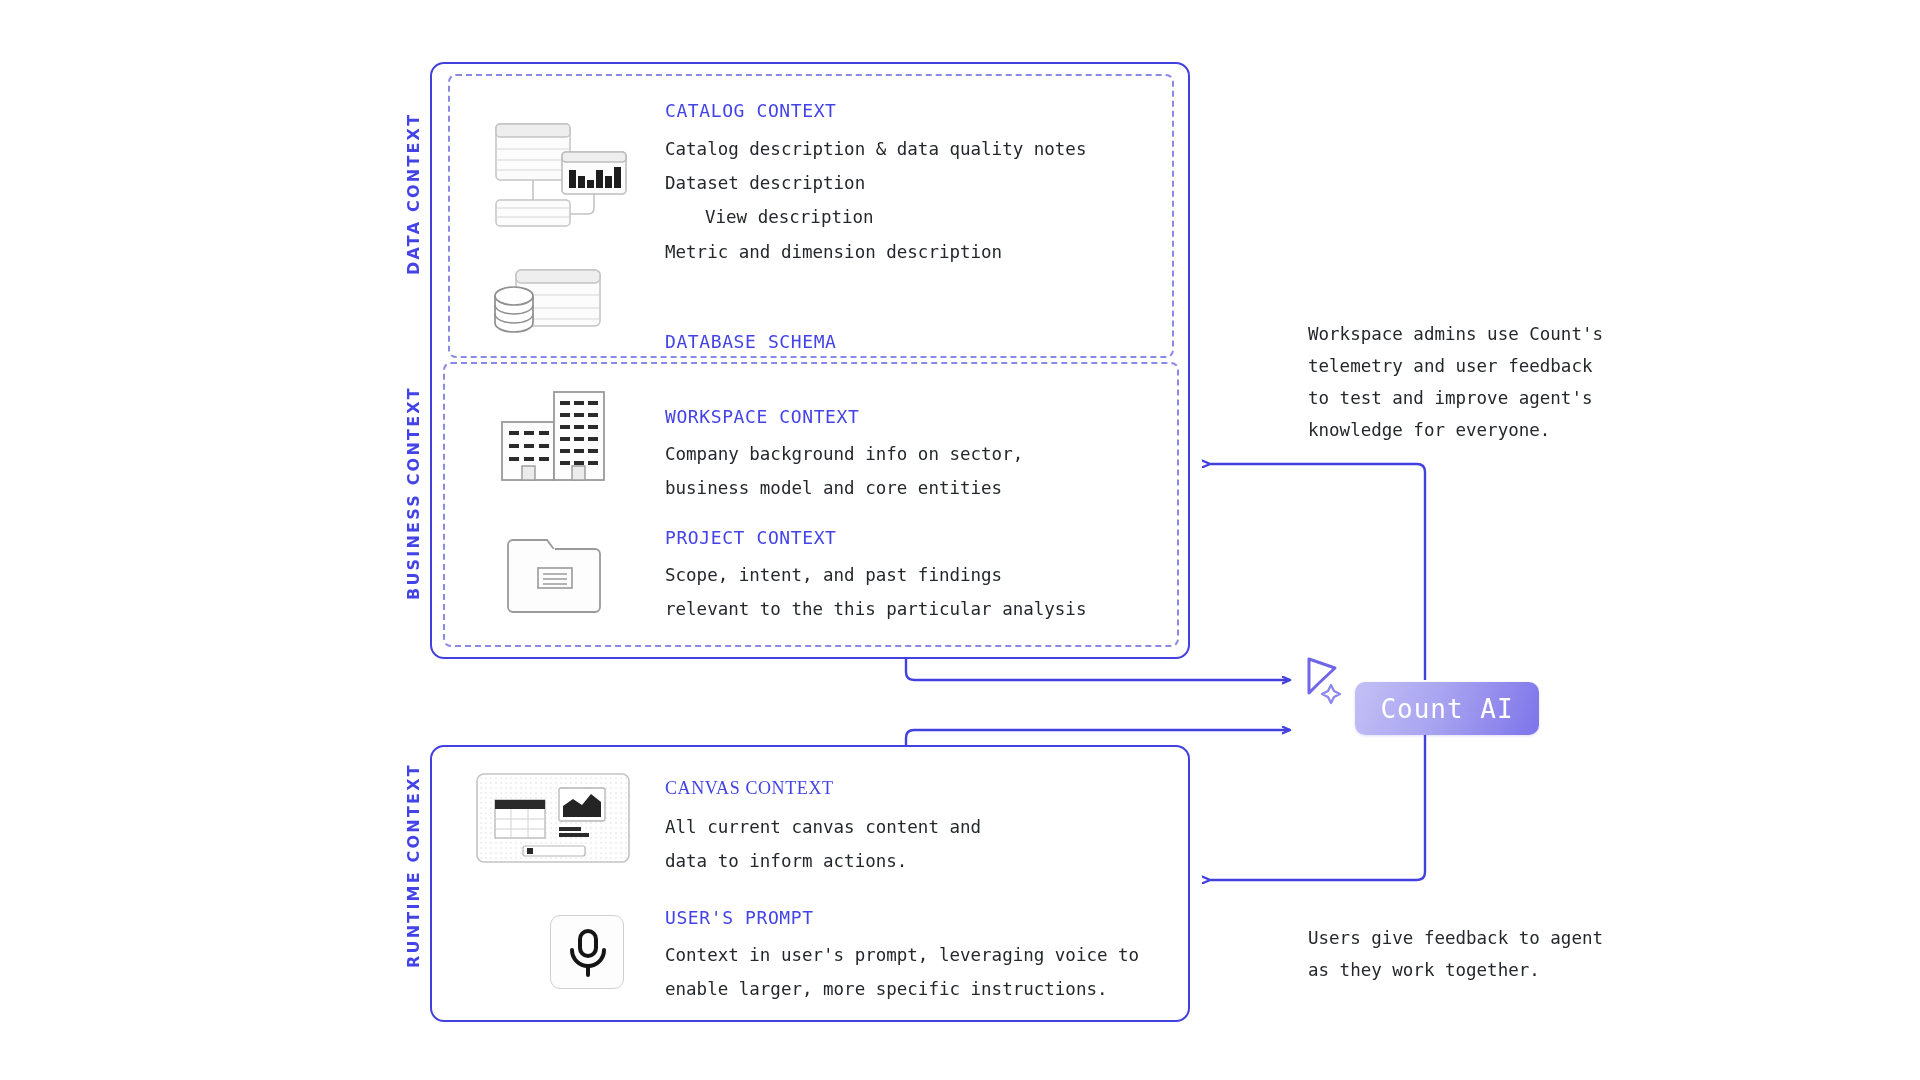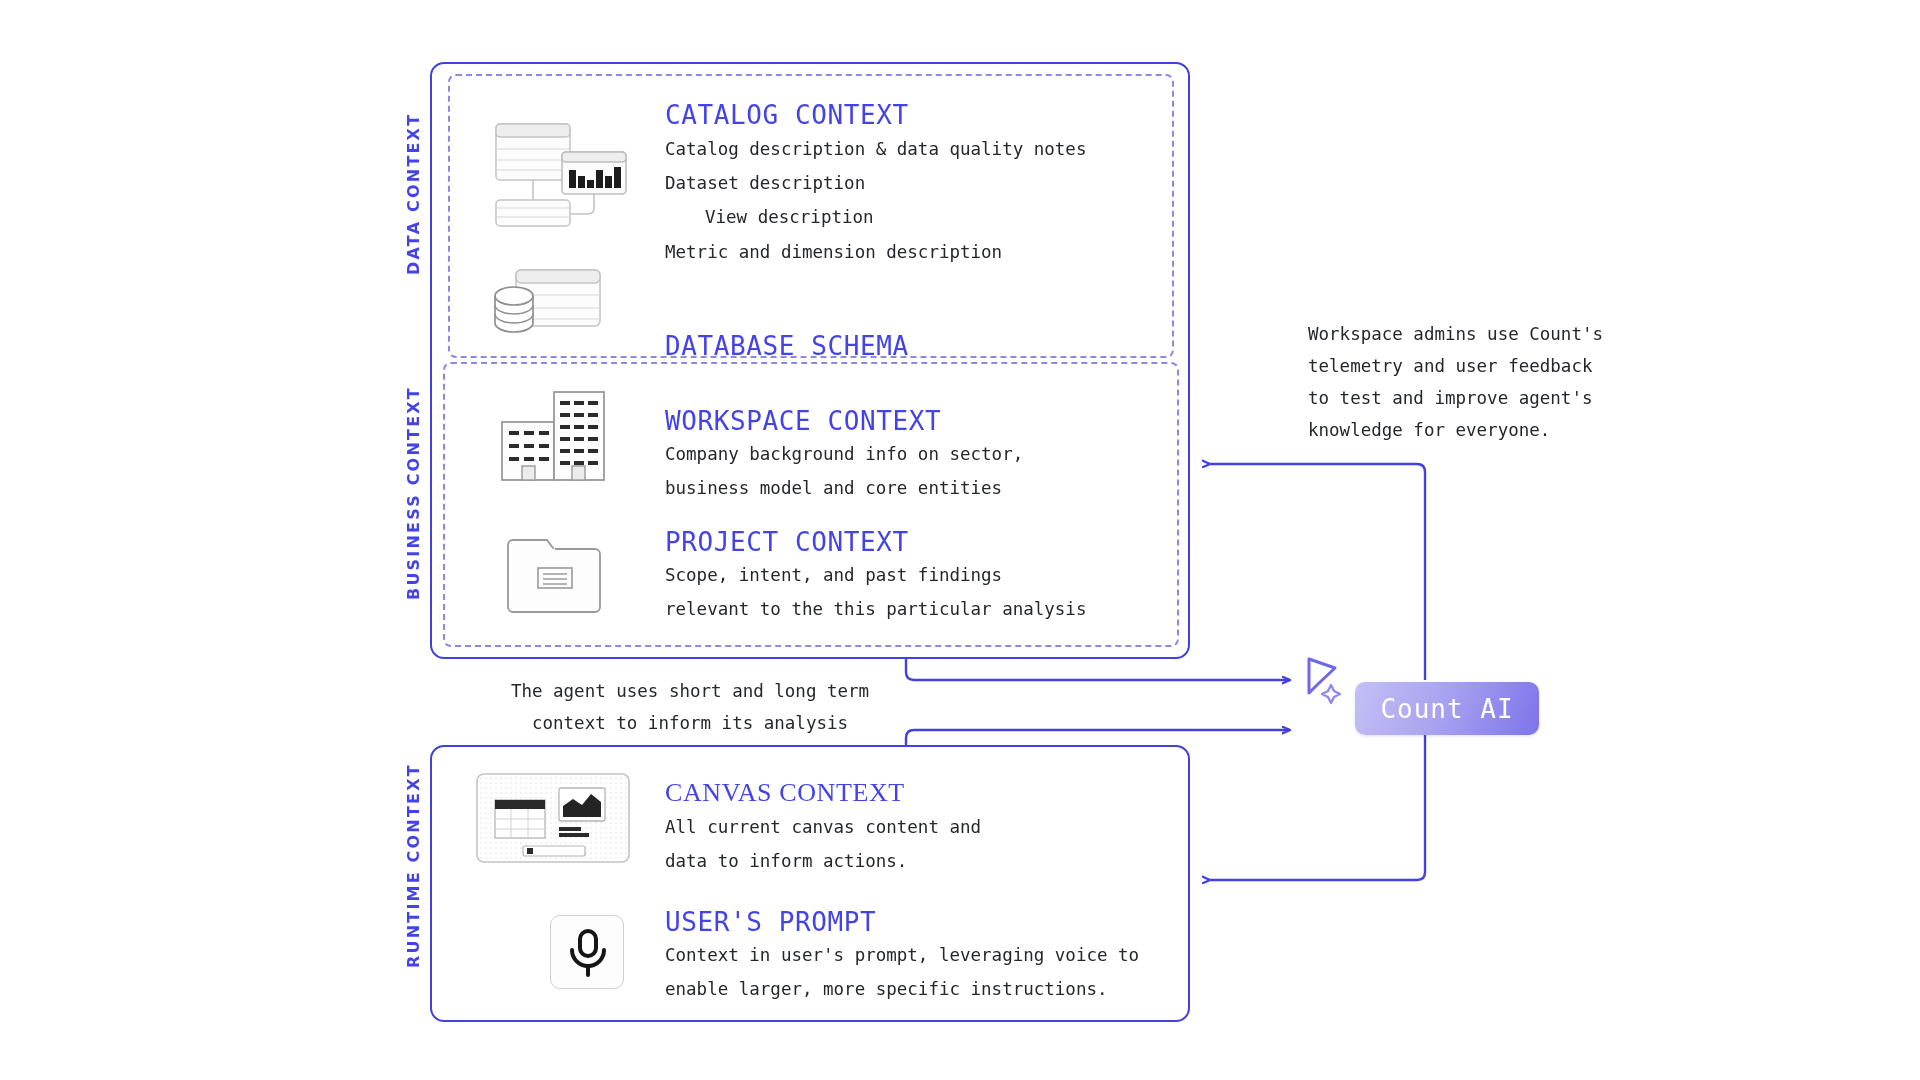--- a/index.html
+++ b/index.html
@@ -48,21 +48,21 @@
     border: 2px dashed #8a8ae6;
     border-radius: 8px;
     box-sizing: border-box;
   }
 
   
   .sec-head {
     position: absolute;
     color: #4343e8;
     font-family: "DejaVu Sans Mono", monospace;
-    font-size: 26px;
+    font-size: 18px;
     letter-spacing: 0.6px;
     white-space: nowrap;
   }
   .sec-body {
     position: absolute;
     color: #24272b;
     font-family: "DejaVu Sans Mono", monospace;
     font-size: 17.5px;
     line-height: 34px;
     white-space: pre;
@@ -240,22 +240,20 @@
       <path d="M3,10 v62 a5,5 0 0 0 5,5 h82 a5,5 0 0 0 5,-5 v-53 a5,5 0 0 0 -5,-5 h-40" fill="#fdfdfd" stroke="#9a9a9a" stroke-width="1.8"></path>
       <rect x="33" y="33" width="34" height="20" fill="#fdfdfd" stroke="#9a9a9a" stroke-width="1.6"></rect>
       <path d="M38,39 H62 M38,44 H62 M38,49 H62" stroke="#9a9a9a" stroke-width="1.5"></path>
     </svg>
   </div>
 
   <div class="sec-head" style="left:665px;top:527px;">PROJECT CONTEXT</div>
   <div class="sec-body" style="left:665px;top:558px;">Scope, intent, and past findings
 relevant to the this particular analysis</div>
 
-  <div class="note center" style="left:480px;top:675px;width:420px;">The agent uses short and long term
-context to inform its analysis</div>
 
   <div class="outer-box" style="left:430px;top:745px;width:760px;height:277px;"></div>
 
   <div class="icon-abs" style="left:475px;top:772px;">
     <svg width="156" height="92" viewBox="0 0 156 92">
       <defs>
         <pattern id="dots" width="5" height="5" patternUnits="userSpaceOnUse">
           <circle cx="1" cy="1" r="0.7" fill="#d8d8d8"></circle>
         </pattern>
       </defs>
@@ -301,14 +299,16 @@
   </div>
 
   <div id="count-ai">
     <span>Count AI</span>
   </div>
 
   <div class="note" style="left:1308px;top:318px;">Workspace admins use Count's
 telemetry and user feedback
 to test and improve agent's
 knowledge for everyone.</div>
+  <div class="note" style="left:1308px;top:922px;">Users give feedback to agent
+as they work together.</div>
 
 </div>
 
 </body></html>

